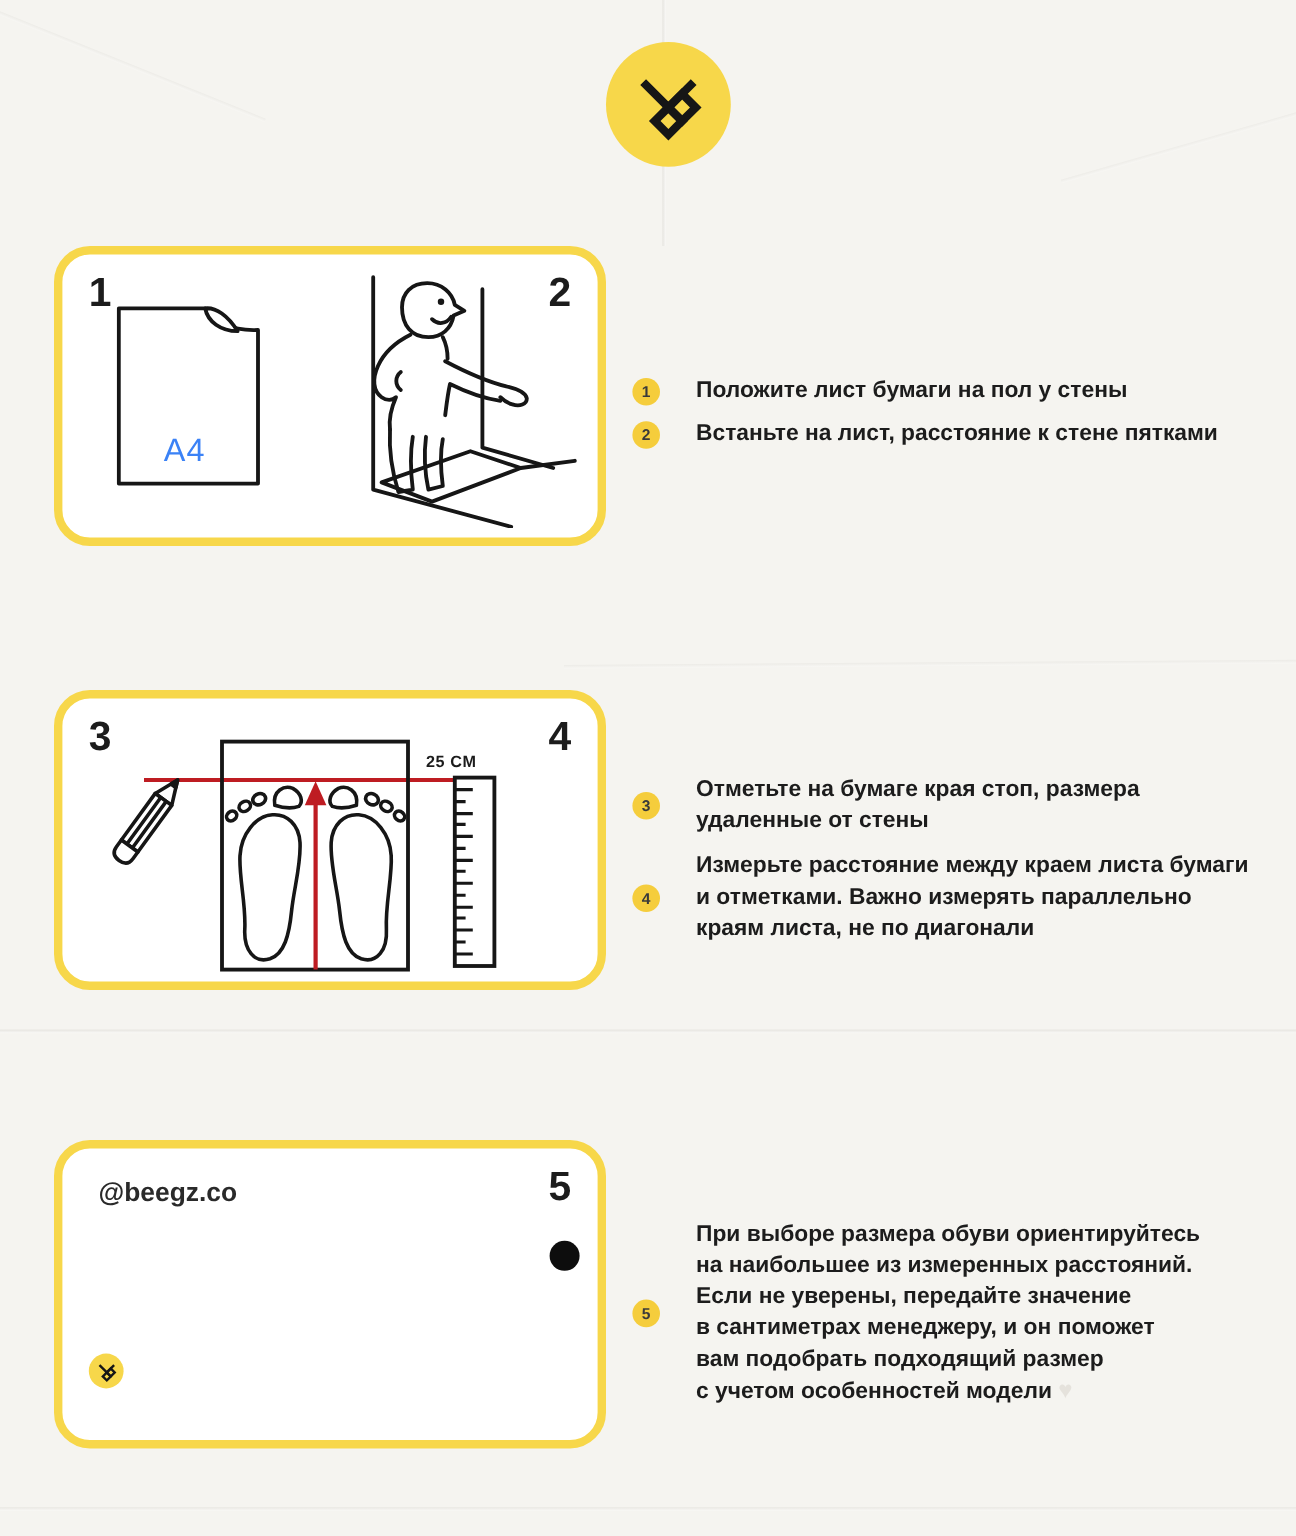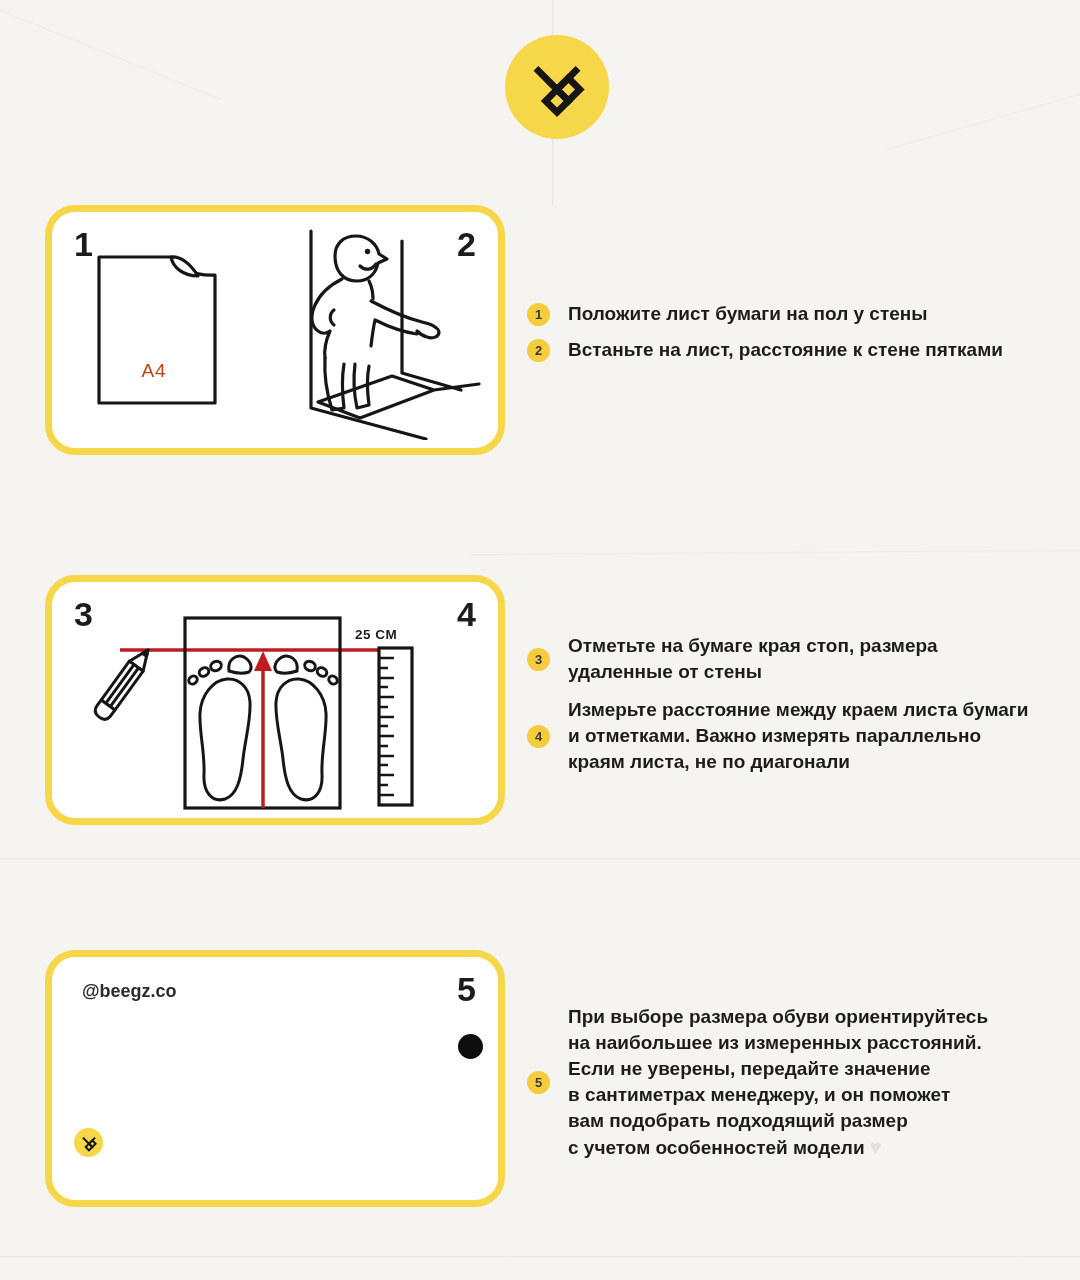--- a/index.html
+++ b/index.html
@@ -28,45 +28,45 @@
   }
   .card-1{top:205px; height:250px;}
   .card-2{top:575px; height:250px;}
   .card-3{top:950px; height:257px;}
   .card-num{position:absolute; font-size:34px; font-weight:bold; line-height:1; color:#1C1C1C;}
   .card-num.left{left:22px; top:15px;}
   .card-num.right{right:22px; top:15px;}
 
   .a4-art{position:absolute; left:45px; top:43px; width:120px; height:150px;}
   .a4-label{position:absolute; left:45px; top:148px; width:114px; text-align:center;
-            font-size:19px; letter-spacing:1px; color:#c2410c;}
+            font-size:27px; letter-spacing:1px; color:#3b82f6;}
   .person-art{position:absolute; right:10px; top:12px; width:212px; height:216px;}
 
   .scene-art{position:absolute; left:0; top:0; width:446px; height:236px;}
   .ruler-label{position:absolute; left:303px; top:45px; width:80px; 
                font-size:13.5px; font-weight:bold; letter-spacing:.5px;}
 
   .step{position:absolute; display:flex; align-items:center; gap:18px;}
   .badge{
     flex:0 0 auto; width:23px; height:23px; border-radius:50%;
     background:#F5CD3C; color:#3A3A3A; font-size:13px; font-weight:bold;
     display:flex; align-items:center; justify-content:center;
   }
   .step-text{
-    margin:0; font-size:19px; line-height:26px; font-weight:600;
+    margin:12px; font-size:19px; line-height:26px; font-weight:600;
     white-space:pre-line; color:#1C1C1C;
   }
   .step-1{left:527px; top:301px;}
   .step-2{left:527px; top:337px;}
   .step-3{left:527px; top:633px;}
   .step-4{left:527px; top:697px;}
   .step-5{left:527px; top:1004px;}
   .heart{color:#E5E2DC; font-size:20px; font-weight:normal;}
 
-  .handle{position:absolute; left:30px; top:24px; font-size:18px; font-weight:600; color:#2A2A2A;}
+  .handle{position:absolute; left:30px; top:24px; font-size:22px; font-weight:600; color:#2A2A2A;}
   .bubble{position:absolute; background:#F1F0ED; border-radius:9px; color:#1C1C1C; font-weight:600;}
   .bubble.out{left:156px; top:70px; padding:9px 16px; font-size:16px;}
   .bubble.in{left:62px; top:144px; padding:9px 16px; font-size:15px; line-height:21px; white-space:pre-line;}
   .avatar-dot{position:absolute; left:406px; top:77px; width:25px; height:25px;
               background:#0D0D0D; border-radius:50%;}
   .avatar-bee{position:absolute; left:22px; top:171px; width:29px; height:29px;
               background:#F7D74A; border-radius:50%;
               display:flex; align-items:center; justify-content:center;}
 </style>
 </head>

